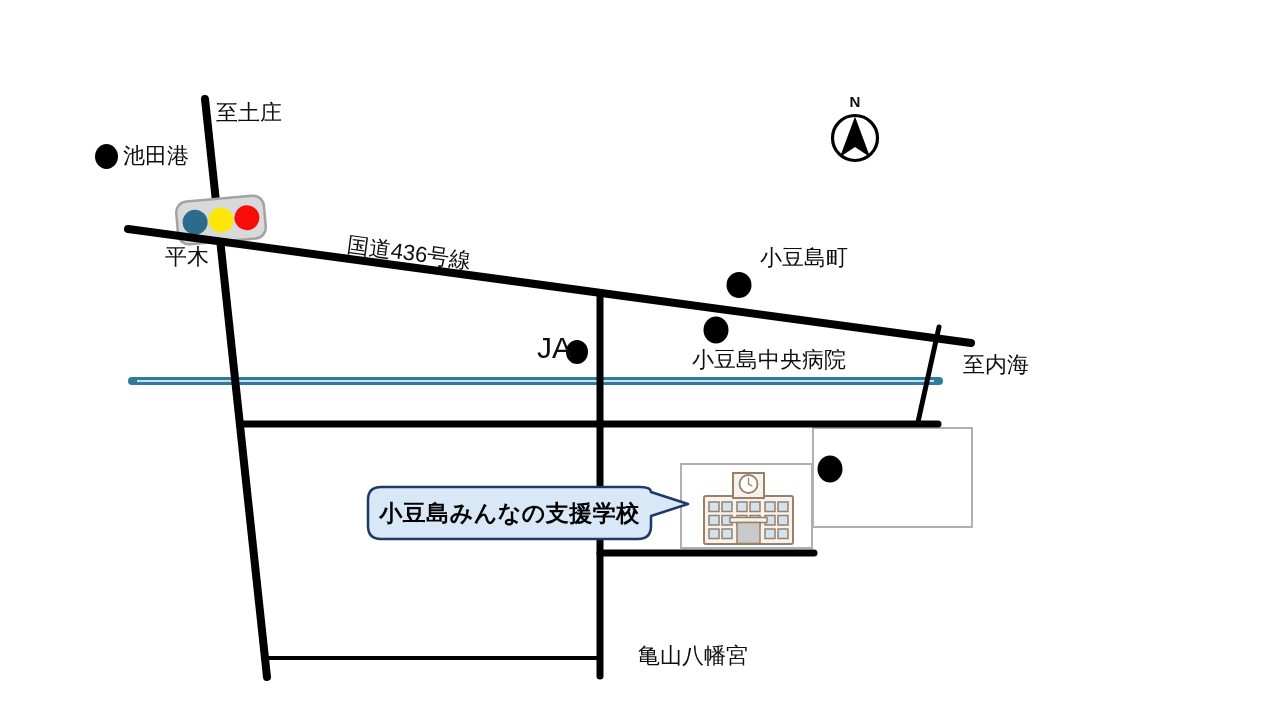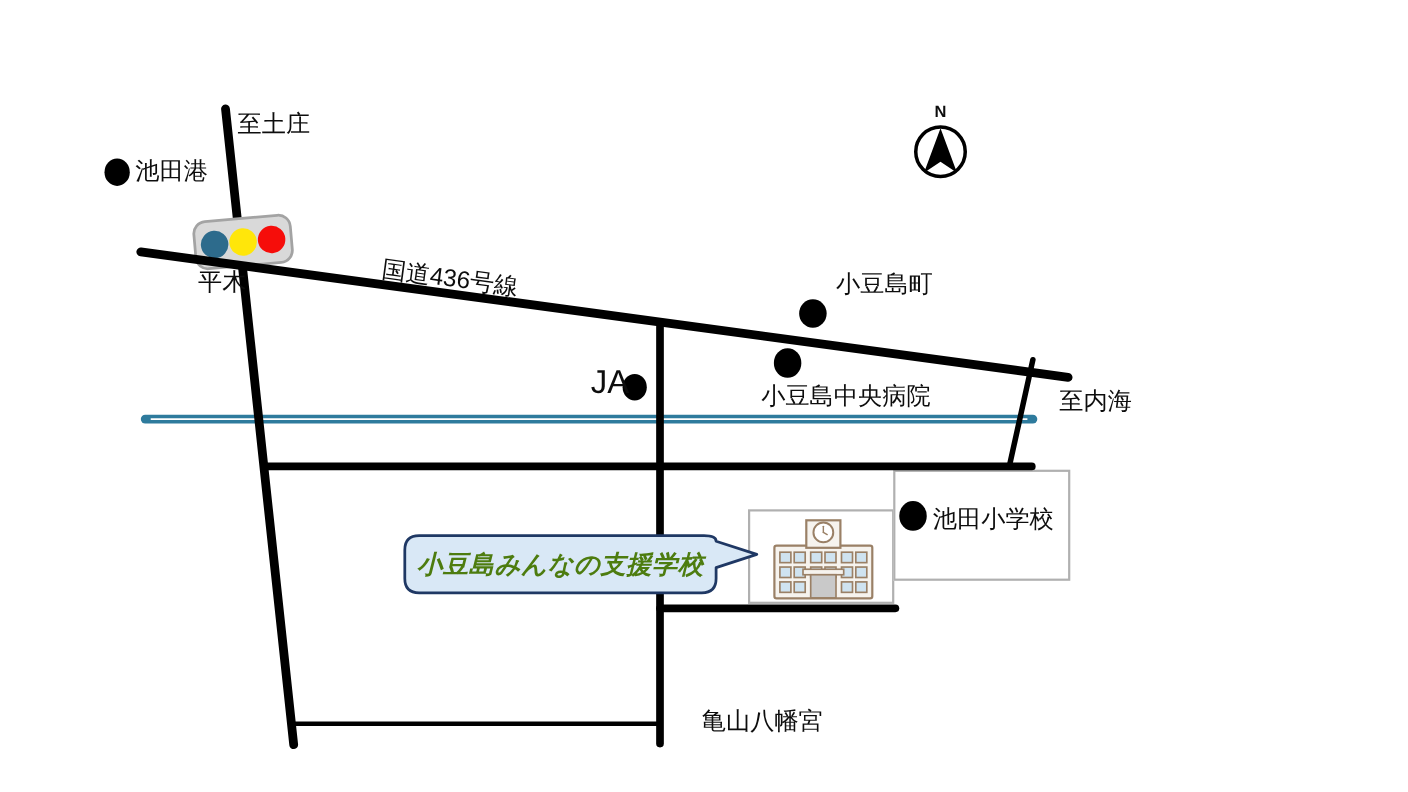--- a/index.html
+++ b/index.html
@@ -7,21 +7,21 @@
     position:relative;width:1064px;height:720px;overflow:hidden;background:#ffffff;
     font-family:"Liberation Sans","DejaVu Sans",sans-serif;color:#0d0d0d;
   }
   .lbl{position:absolute;font-size:22px;line-height:25px;white-space:nowrap;z-index:5;}
   .box{position:absolute;background:#ffffff;border:2px solid #b0b0b0;z-index:1;}
   #map-svg{position:absolute;left:0;top:0;z-index:3;}
   #route436-label{transform:rotate(7.6deg);transform-origin:left top;}
   #callout-text{
     position:absolute;left:368px;top:487px;width:283px;height:52px;z-index:6;
     display:flex;align-items:center;justify-content:center;
-    font-size:23px;font-weight:700;letter-spacing:0.5px;color:#4d7c0f;font-style:italic;
+    font-size:23px;font-weight:700;letter-spacing:0.5px;color:#000000;
   }
   #compass-n{position:absolute;left:841px;top:93px;width:28px;text-align:center;
     font-size:15px;font-weight:700;z-index:5;}
   #elem-line2{margin-left:3px;}
   .two-line{line-height:25px;}
   .elem-text{position:absolute;left:845px;top:455px;font-size:22px;line-height:34px;z-index:5;}
 </style>
 </head>
 <body>
 
@@ -96,33 +96,32 @@
       <rect x="730" y="517.5" width="37" height="5" fill="#f6f3ee" stroke="#9a8066" stroke-width="1.5"></rect>
       <rect x="737" y="522.5" width="23" height="21" fill="#c9c9c9" stroke="#9a8066" stroke-width="1.5"></rect>
     </g>
 
     <path d="M 381,487 H 640 Q 651,487 651,492 L 688,504 L 651,516 L 651,526 Q 651,539 638,539 H 381
              Q 368,539 368,526 V 500 Q 368,487 381,487 Z" fill="#d9e8f6" stroke="#1f3864" stroke-width="2.5" stroke-linejoin="round"></path>
   </svg>
 
   <div class="lbl" style="left:216px;top:100px;">至土庄</div>
   <div class="lbl" style="left:123px;top:143px;">池田港</div>
-  <div class="lbl" style="left:165px;top:244px;margin-left:15px;">平木</div>
+  <div class="lbl" style="left:165px;top:244px;">平木</div>
   <div class="lbl" id="route436-label" style="left:349px;top:232px;">国道436号線</div>
 
   <div class="lbl two-line" style="left:760px;top:245px;">
     <div>小豆島町</div>
   </div>
 
   <div class="lbl" style="left:537px;top:335px;font-size:30px;">JA</div>
   <div class="lbl" style="left:692px;top:347px;">小豆島中央病院</div>
   <div class="lbl" style="left:963px;top:352px;">至内海</div>
 
   <div class="elem-text">
-    <div id="elem-line2">池田小学校</div>
   </div>
 
   <div class="lbl" style="left:606px;top:643px;margin-left:32px;">亀山八幡宮</div>
 
   <div id="compass-n">N</div>
 
   <div id="callout-text">小豆島みんなの支援学校</div>
 
 </div>
 

